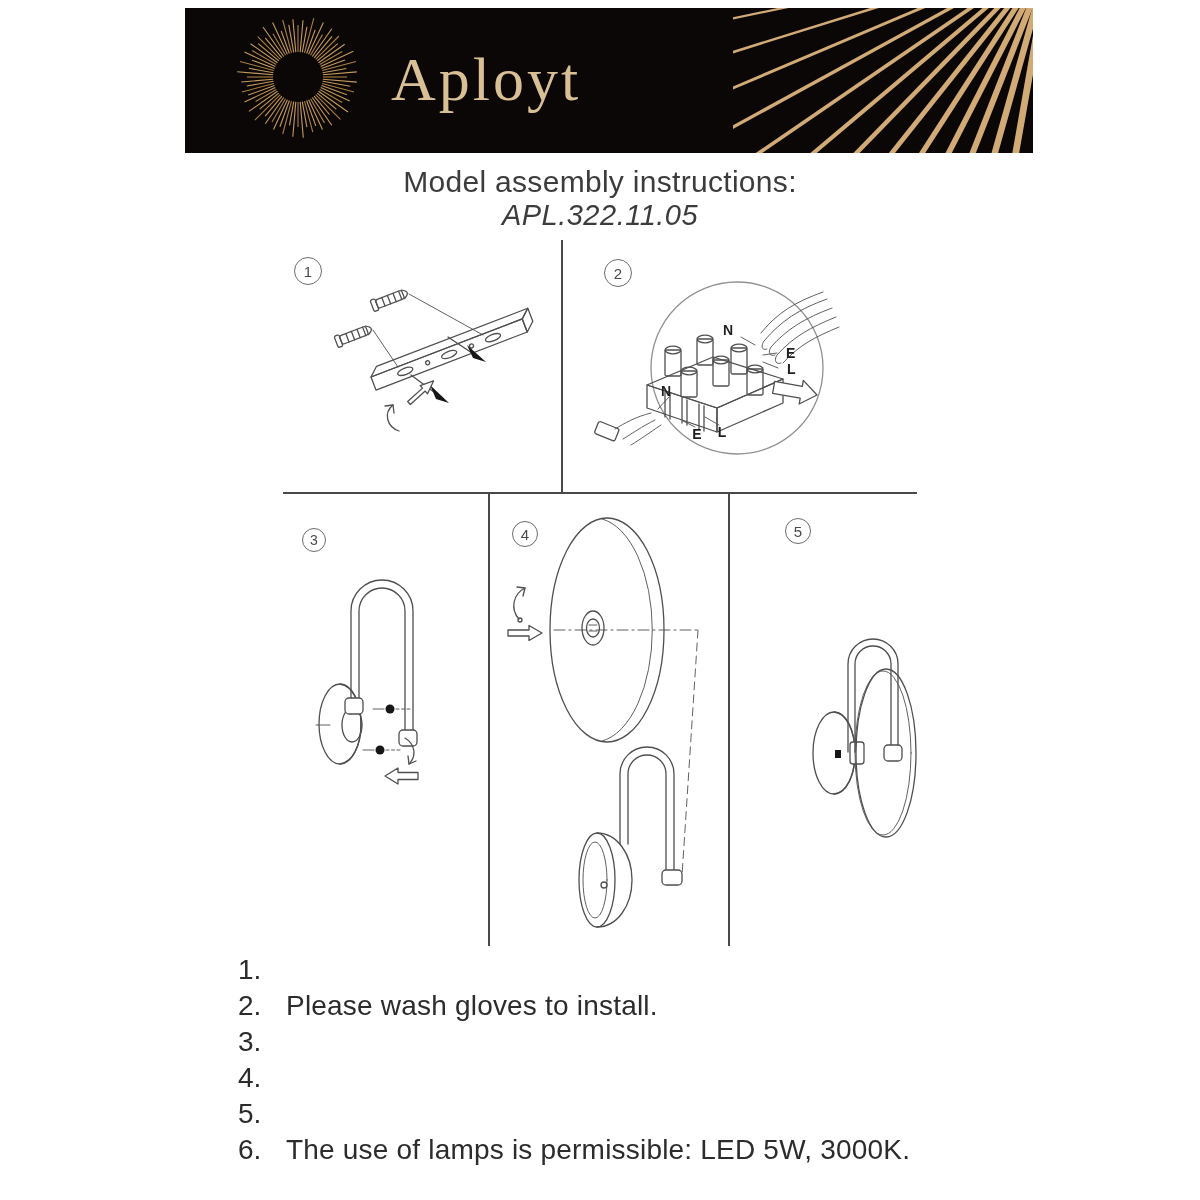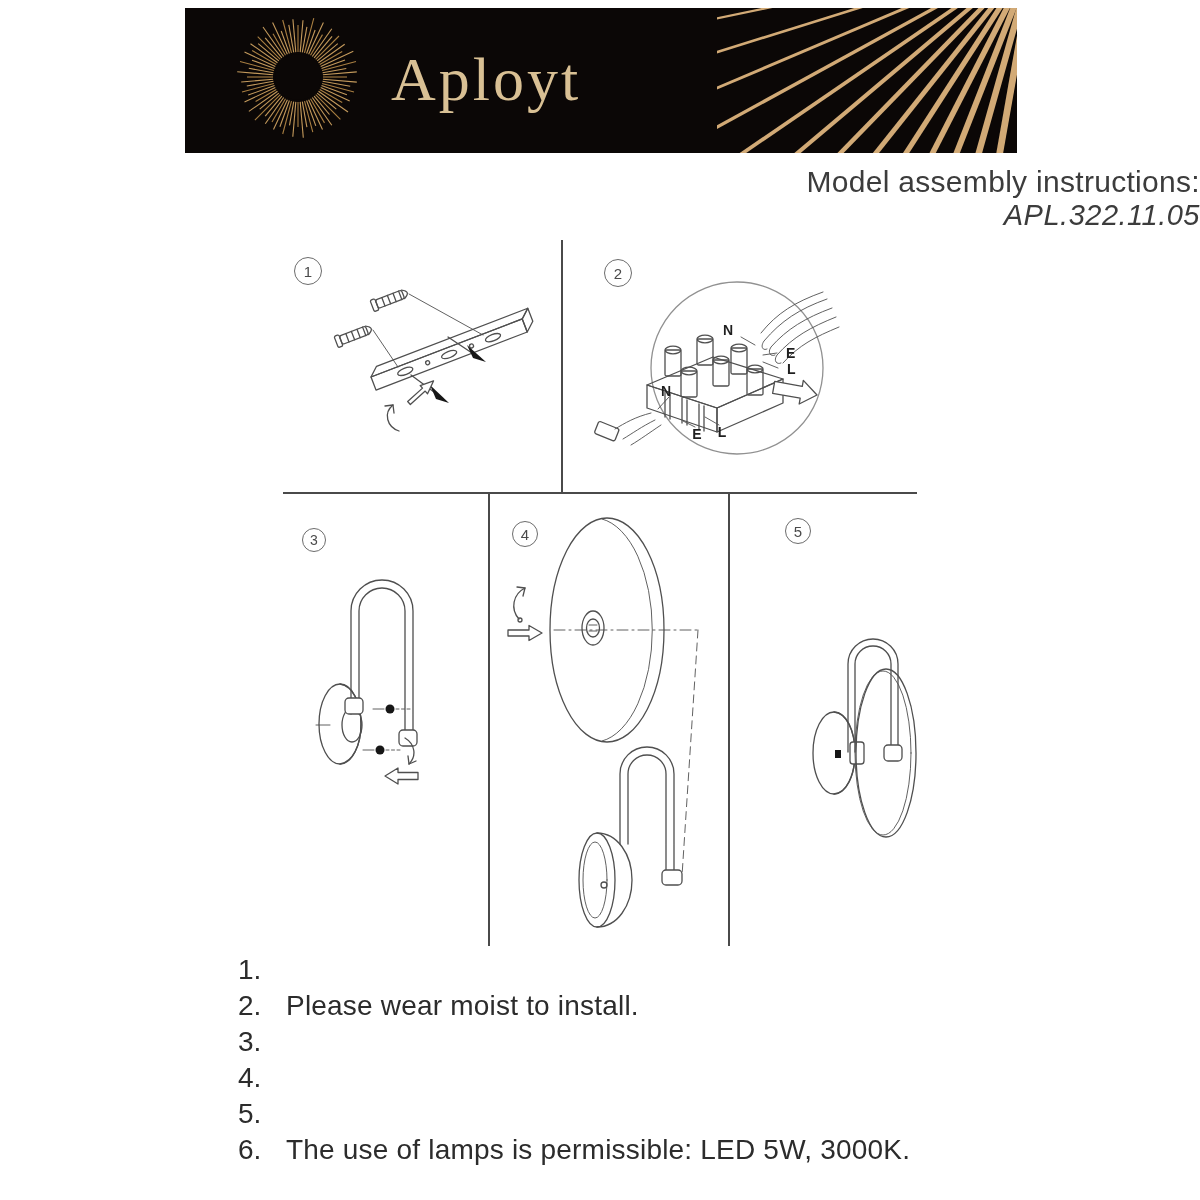--- a/index.html
+++ b/index.html
@@ -1,25 +1,25 @@
 <!DOCTYPE html>
 <html><head>
 <meta charset="utf-8">
 <style>
   html,body{margin:0;padding:0;background:#ffffff;}
   .page{position:relative;width:1200px;height:1200px;background:#ffffff;overflow:hidden;
         font-family:"Liberation Sans",sans-serif;}
   
-  .banner{position:absolute;left:185px;top:8px;width:832px;height:145px;background:#0b0706;overflow:hidden;}
+  .banner{position:absolute;left:185px;top:8px;width:832px;height:145px;background:#0b0706;overflow:hidden;padding-left:16px;}
   .brand{position:absolute;left:206px;top:32px;font-family:"Liberation Serif",serif;
          font-size:62px;color:#d9c094;letter-spacing:3px;line-height:78px;}
   .logo-svg{position:absolute;left:43px;top:-1px;}
   .fan-svg{position:absolute;right:0;top:0;}
   
-  .title{position:absolute;left:0;width:1200px;text-align:right;color:#3c3c3c;}
+  .title{position:absolute;left:0;width:1200px;text-align:center;color:#3c3c3c;}
   .t1{top:165px;font-size:30px;letter-spacing:.3px;}
   .t2{top:199px;font-size:29px;letter-spacing:.5px;font-style:italic;}
   
   .div-line{position:absolute;background:#4a4a4a;}
   
   .badge{position:absolute;border:1.6px solid #6c6c6c;border-radius:50%;color:#4a4a4a;
          display:flex;align-items:center;justify-content:center;background:#fff;}
   .b26{width:26px;height:26px;font-size:15px;}
   .b24{width:24px;height:24px;font-size:15px;}
   .b22{width:22px;height:22px;font-size:14px;}
@@ -345,21 +345,21 @@
   <div class="badge b24" style="left:785px;top:518px">
     <span>5</span>
     </div>
 
   <div class="list">
     <div class="lrow">
       <span class="lnum">1.</span>
     </div>
     <div class="lrow">
       <span class="lnum">2.</span>
-      <span class="ltxt">Please wear moist to install.</span>
+      <span class="ltxt">Please wash gloves to install.</span>
     </div>
     <div class="lrow">
       <span class="lnum">3.</span>
     </div>
     <div class="lrow">
       <span class="lnum">4.</span>
     </div>
     <div class="lrow">
       <span class="lnum">5.</span>
     </div>

